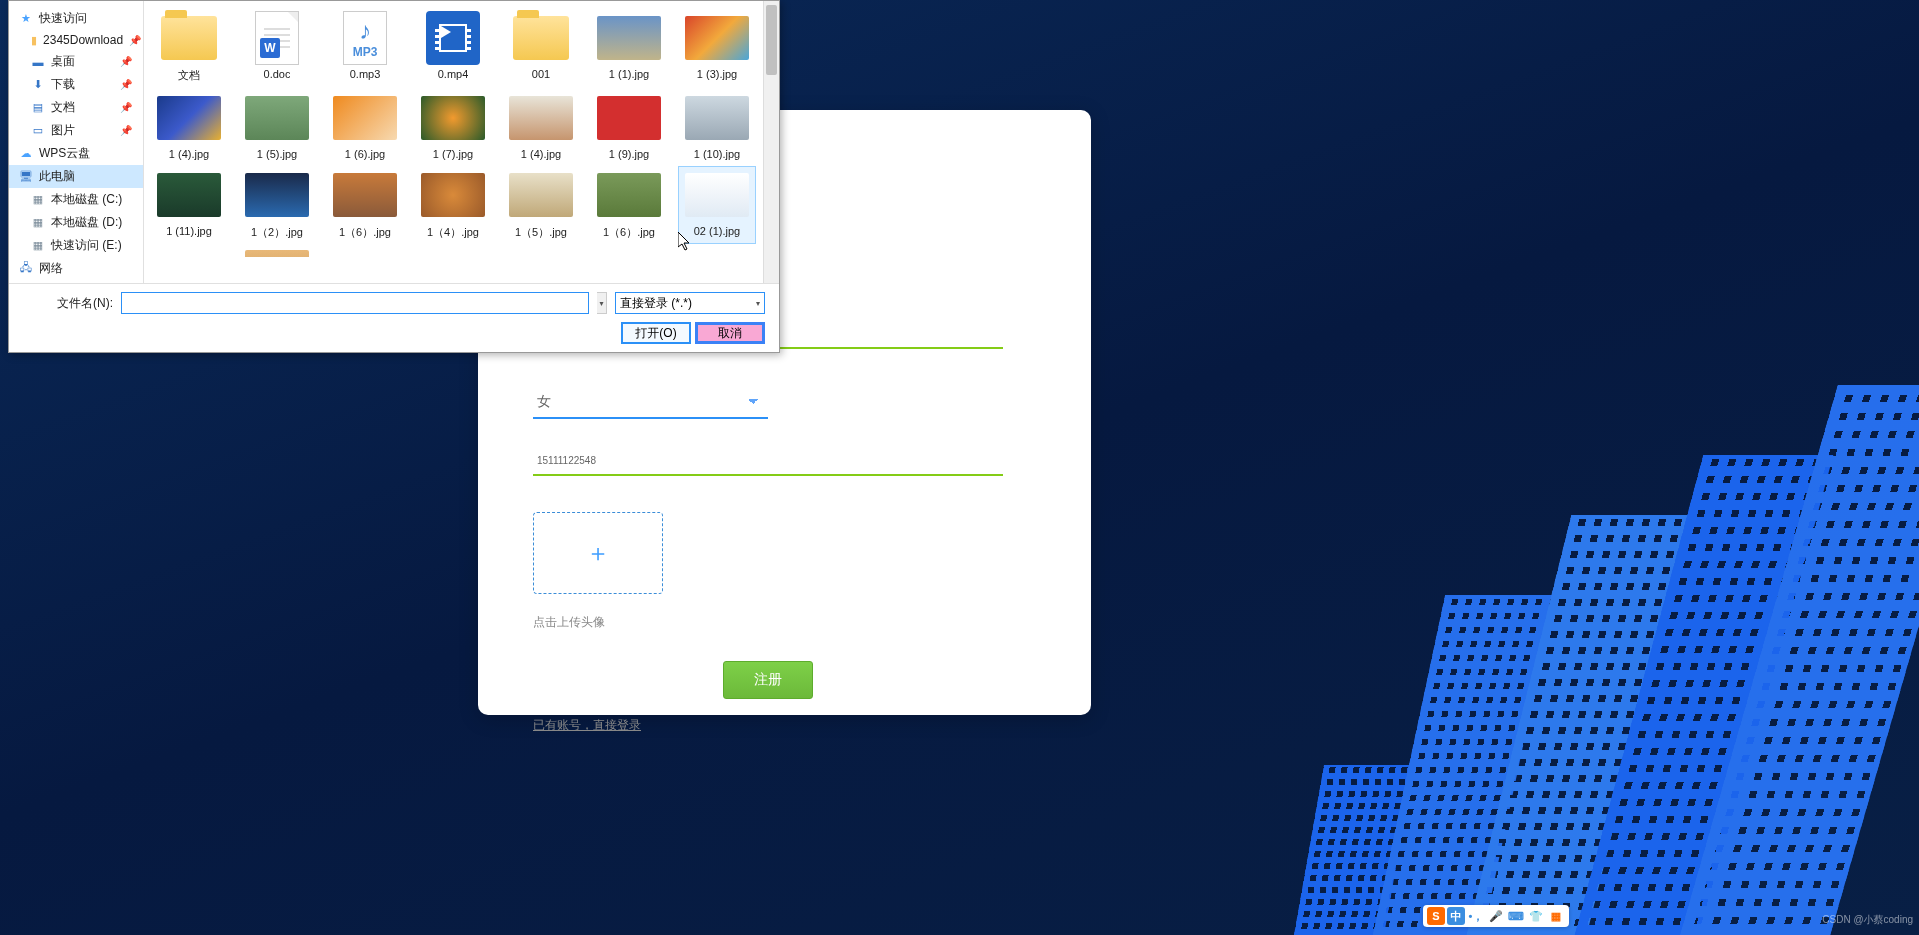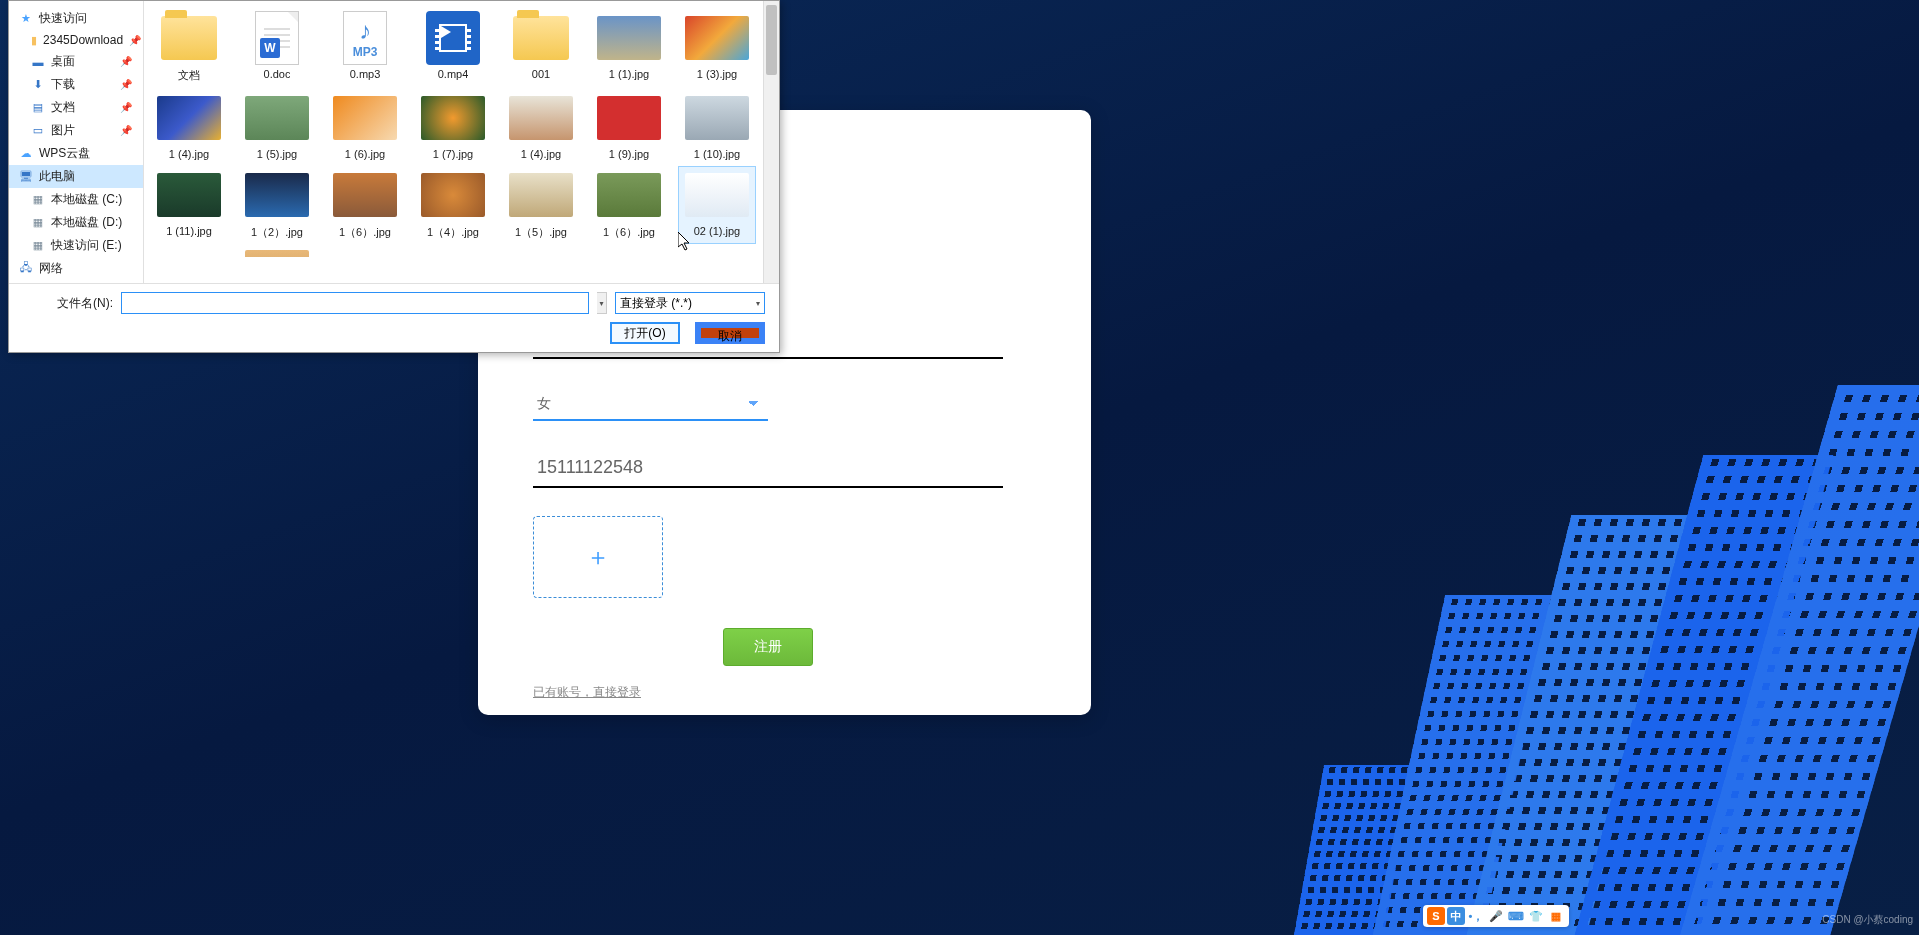--- a/index.html
+++ b/index.html
@@ -11,21 +11,21 @@
 .b1 { right: 520px; width: 90px; height: 170px; background: repeating-linear-gradient(0deg, #1e6cff 0 6px, transparent 6px 12px), repeating-linear-gradient(90deg, #1e6cff 0 6px, transparent 6px 12px); transform: skewX(-10deg); }
 .b2 { right: 400px; width: 110px; height: 340px; background: repeating-linear-gradient(0deg, #2a78ff 0 8px, transparent 8px 14px), repeating-linear-gradient(90deg, #2a78ff 0 8px, transparent 8px 14px); transform: skewX(-12deg); }
 .b3 { right: 280px; width: 120px; height: 420px; background: repeating-linear-gradient(0deg, #3284ff 0 9px, transparent 9px 16px), repeating-linear-gradient(90deg, #3284ff 0 9px, transparent 9px 16px); transform: skewX(-14deg); }
 .b4 { right: 150px; width: 130px; height: 480px; background: repeating-linear-gradient(0deg, #1e6cff 0 10px, transparent 10px 17px), repeating-linear-gradient(90deg, #1e6cff 0 10px, transparent 10px 17px); transform: skewX(-15deg); }
 .b5 { right: 10px; width: 150px; height: 550px; background: repeating-linear-gradient(0deg, #2a78ff 0 11px, transparent 11px 18px), repeating-linear-gradient(90deg, #2a78ff 0 11px, transparent 11px 18px); transform: skewX(-16deg); }
 
 
 .reg-panel { position: absolute; left: 478px; top: 110px; width: 613px; height: 605px; background: #fff; border-radius: 10px; box-shadow: 0 4px 20px rgba(0,0,0,0.2); }
 .reg-tab { position: absolute; left: 478px; top: 110px; width: 555px; height: 38px; background: linear-gradient(90deg, #1a74d4 0%, #2088e8 80%, #0a2a5a 100%); border-radius: 10px 0 0 0; color: #fff; font-size: 16px; line-height: 38px; padding-left: 300px; clip-path: polygon(0 0, 95% 0, 100% 100%, 0 100%); }
 .reg-body { position: absolute; left: 55px; top: 50px; right: 55px; }
-.input-line { width: 470px; border: none; border-bottom: 2px solid #000000; padding: 8px 4px; font-size: 18px; color: #666; background: transparent; margin-bottom: 28px; outline: none; display: block; }
+.input-line { width: 470px; border: none; border-bottom: 2px solid #84cc16; padding: 8px 4px; font-size: 10px; color: #666; background: transparent; margin-bottom: 36px; outline: none; display: block; }
 .select-line { width: 235px; border: none; border-bottom: 2px solid #2b90f7; padding: 8px 4px; font-size: 14px; color: #666; background: transparent; margin-bottom: 28px; outline: none; -webkit-appearance: none; appearance: none; background-image: linear-gradient(45deg, transparent 50%, #60a5fa 50%), linear-gradient(135deg, #60a5fa 50%, transparent 50%); background-position: calc(100% - 15px) 50%, calc(100% - 10px) 50%; background-size: 5px 5px, 5px 5px; background-repeat: no-repeat; }
 .upload-box { width: 130px; height: 82px; border: 1px dashed #3b8dd8; border-radius: 4px; display: flex; align-items: center; justify-content: center; cursor: pointer; margin-top: 5px; }
 .upload-box .plus { font-size: 24px; color: #409eff; font-weight: 300; }
 .upload-hint { font-size: 12px; color: #888; margin-top: 20px; }
 .reg-btn { width: 90px; height: 38px; background: #67c23a; background: linear-gradient(180deg, #7ed048 0%, #6cb93a 100%); border: 1px solid #5dac2d; color: #fff; font-size: 14px; border-radius: 3px; cursor: pointer; margin: 30px 0 0 190px; }
 .login-link { font-size: 12px; color: #888; text-decoration: underline; margin-top: 18px; display: inline-block; cursor: pointer; }
 
 
 .dialog { position: absolute; left: 8px; top: 0; width: 772px; height: 353px; background: #fff; border: 1px solid #999; box-shadow: 2px 2px 8px rgba(0,0,0,0.3); display: flex; flex-direction: column; }
 .dlg-main { flex: 1; display: flex; overflow: hidden; }
@@ -65,22 +65,22 @@
 
 .dlg-scroll { position: absolute; right: 0; top: 0; width: 16px; height: 100%; background: #f0f0f0; border-left: 1px solid #ddd; }
 .dlg-scroll .thumb-sc { position: absolute; top: 4px; left: 2px; right: 2px; height: 70px; background: #c0c0c0; border-radius: 2px; }
 
 .dlg-bottom { padding: 8px 14px; border-top: 1px solid #e0e0e0; }
 .row1 { display: flex; align-items: center; gap: 8px; }
 .fn-label { font-size: 12px; color: #222; width: 90px; text-align: right; }
 .fn-input { flex: 1; height: 22px; border: 1px solid #2b90f7; outline: none; font-size: 12px; padding: 0 4px; }
 .fn-drop { width: 10px; height: 22px; background: #f0f0f0; border: 1px solid #ccc; border-left: none; display: flex; align-items: center; justify-content: center; font-size: 8px; color: #555; }
 .filter { width: 150px; height: 22px; border: 1px solid #2b90f7; background: #fff; font-size: 12px; padding: 0 4px; display: flex; align-items: center; justify-content: space-between; }
-.row2 { display: flex; justify-content: flex-end; gap: 15px; margin-top: 8px; }
-.dlg-btn { width: 70px; height: 22px; font-size: 12px; background: #c2410c; border: 6px solid #3b82f6; cursor: pointer; }
+.row2 { display: flex; justify-content: flex-end; gap: 4px; margin-top: 8px; }
+.dlg-btn { width: 70px; height: 22px; font-size: 12px; background: #f9a8d4; border: 3px solid #3b82f6; cursor: pointer; }
 .dlg-btn.primary { border: 2px solid #2b90f7; background: #f4faff; }
 
 .cursor { position: absolute; left: 678px; top: 232px; width: 14px; height: 20px; pointer-events: none; }
 
 
 .ime-bar { position: absolute; right: 350px; bottom: 8px; display: flex; align-items: center; gap: 2px; background: #fff; border-radius: 4px; padding: 2px 4px; box-shadow: 0 1px 4px rgba(0,0,0,0.2); }
 .ime-ico { width: 18px; height: 18px; border-radius: 3px; display: flex; align-items: center; justify-content: center; font-size: 11px; font-weight: bold; }
 .ime-s { background: #ff6a00; color: #fff; }
 .ime-zh { background: #3b8ee0; color: #fff; }
 .ime-punct { color: #3b8ee0; }
@@ -106,20 +106,21 @@
 <div class="reg-panel">
   <div class="reg-body">
     <input class="input-line" style="margin-top: 160px;" value="11">
     <select class="select-line">
       <option>女</option>
     </select>
     <input class="input-line" value="15111122548" style="">
     <div class="upload-box">
       <span class="plus">＋</span>
     </div>
+    <div class="upload-hint">点击上传头像</div>
     <button class="reg-btn">注册</button><br>
     <a class="login-link">已有账号，直接登录</a>
   </div>
 </div>
 
 <div class="dialog">
   <div class="dlg-main">
     <div class="dlg-side">
       <div class="side-item">
           <span class="side-ico star">★</span>

